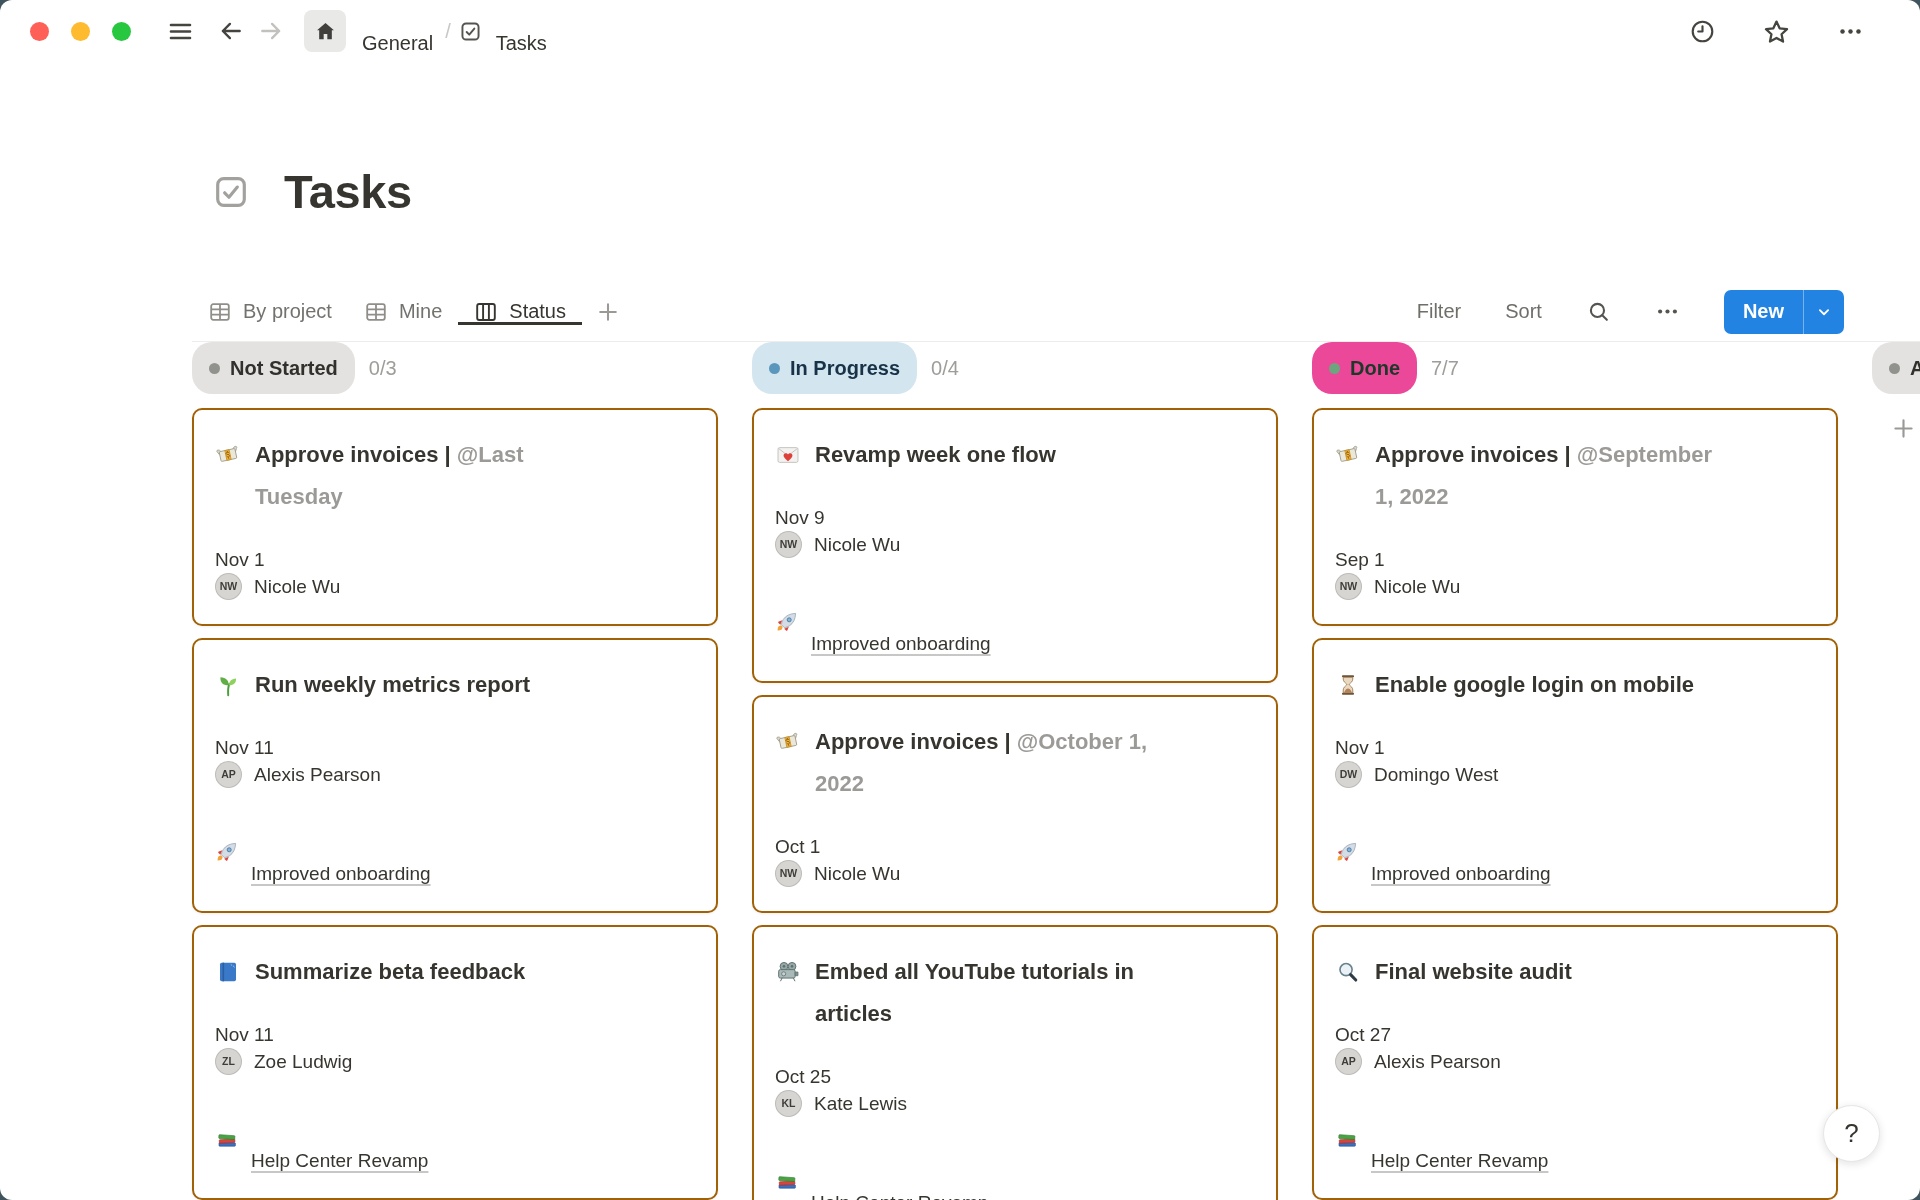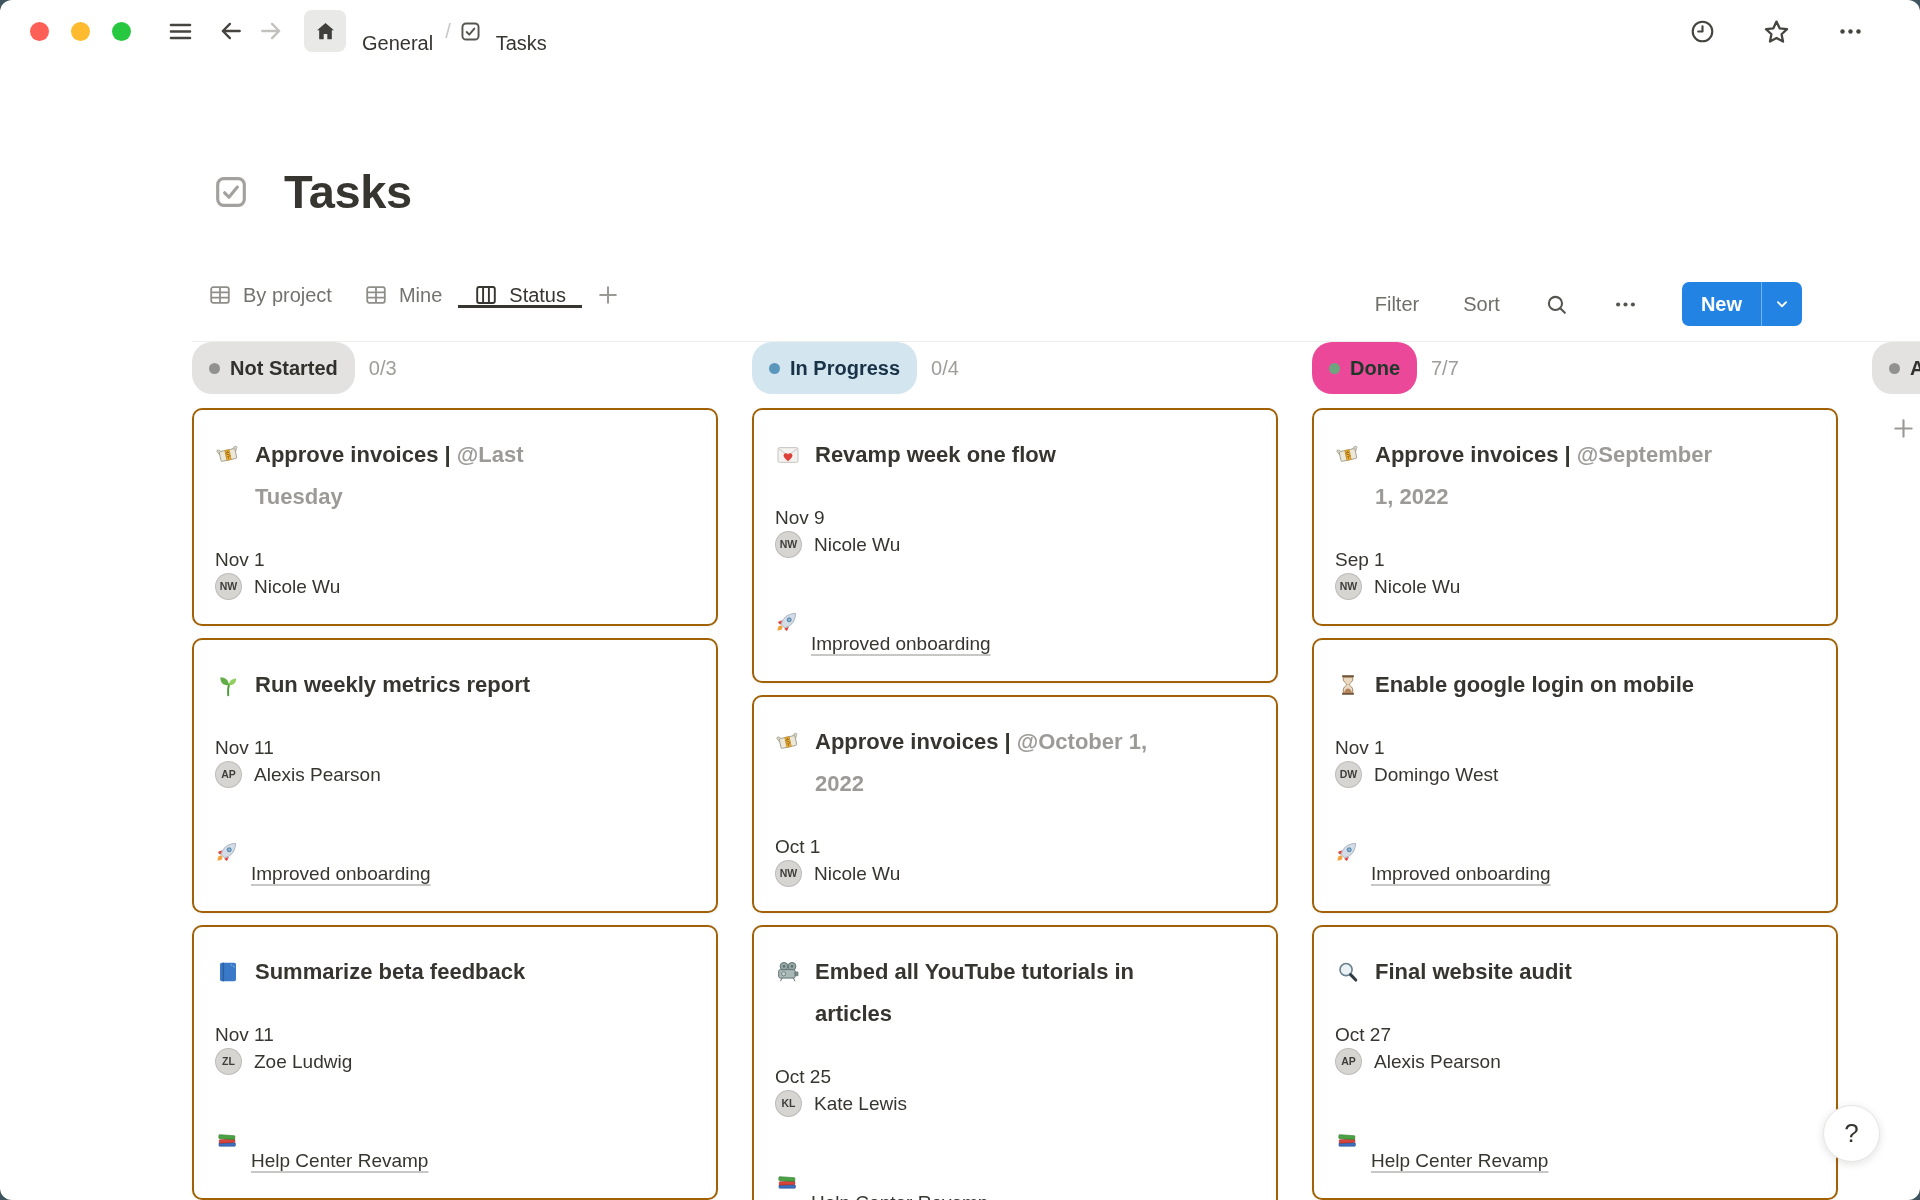--- a/index.html
+++ b/index.html
@@ -36,21 +36,21 @@
   .i-clock{width:27px;height:27px;}
   .i-star{width:29px;height:29px;}
   .i-dots{width:27px;height:27px;}
 
   
   .title-section{display:flex;align-items:center;gap:34px;margin:98px 0 0 212px;}
   .title-checkbox{width:38px;height:38px;color:#a2a19d;cursor:pointer;}
   h1.page-title{margin:0;font-size:47px;line-height:64px;font-weight:700;letter-spacing:-0.4px;color:#37352f;}
 
   
-  .toolbar{display:flex;align-items:flex-start;height:60px;margin:58px 0 0 192px;padding-right:118px;border-bottom:1px solid #ededeb;box-sizing:border-box;}
+  .toolbar{display:flex;align-items:center;height:60px;margin:58px 0 0 192px;padding-right:76px;border-bottom:1px solid #ededeb;box-sizing:border-box;}
   .tabs{display:flex;align-items:stretch;}
   .tab{display:flex;align-items:center;gap:11px;padding:0 16px;font-size:20px;font-weight:500;color:#73726e;cursor:pointer;position:relative;}
   .tab .ic{width:24px;height:24px;color:#8f8e89;}
   .tab.active{color:#37352f;box-shadow:inset 0 -3px 0 #37352f;}
   .tab.active .ic{color:#37352f;}
   .tab-plus{width:26px;height:26px;color:#9a9995;align-self:center;margin-left:13px;cursor:pointer;}
   .view-controls{margin-left:auto;display:flex;align-items:center;gap:44px;}
   .vc-text{font-size:20px;color:#6f6e69;cursor:pointer;background:none;border:none;padding:0;font-family:inherit;}
   .i-search{width:25px;height:25px;color:#55544f;cursor:pointer;}
   .i-more{width:25px;height:25px;color:#55544f;cursor:pointer;}

